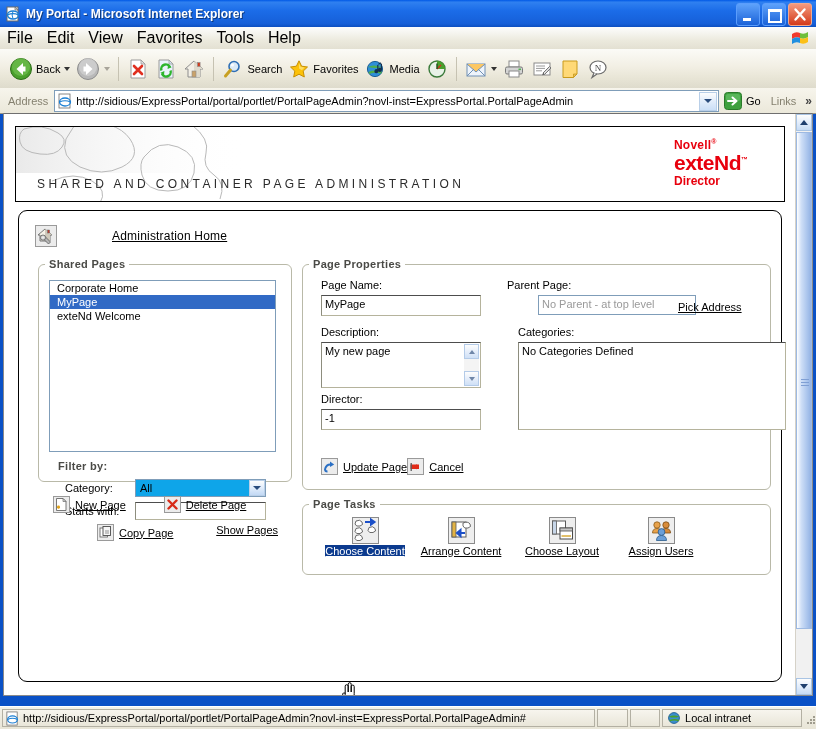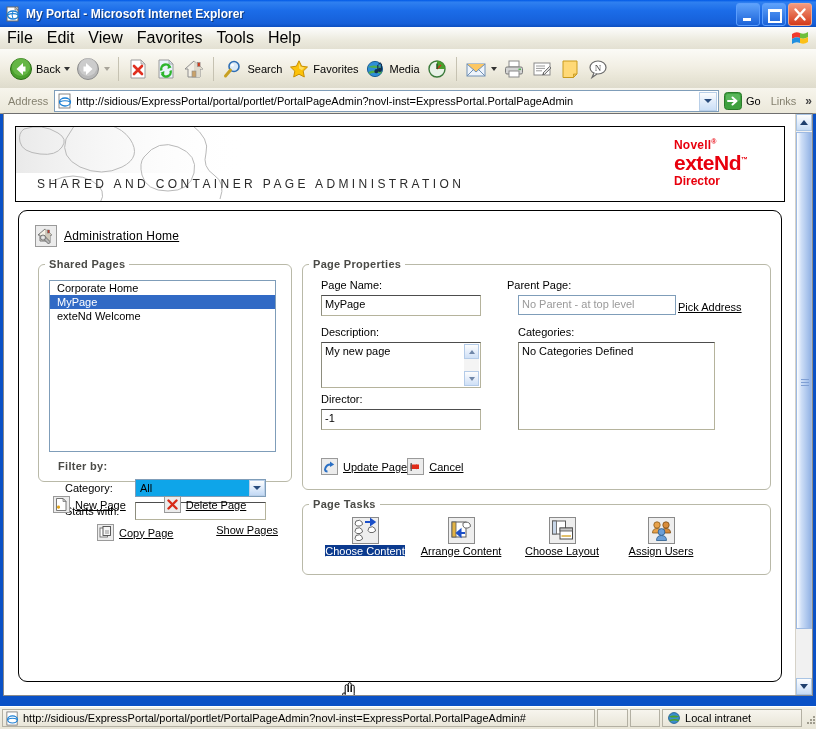--- a/index.html
+++ b/index.html
@@ -152,21 +152,21 @@
   .logo .l2 sup{font-size:7px;vertical-align:super;}
   .logo .l3{font-size:12px;font-weight:bold;margin-top:2px;}
 
   
   .mainpanel{
     position:absolute;left:14px;top:96px;width:764px;height:472px;
     border:1px solid #000;border-radius:9px;box-sizing:border-box;background:#fff;
   }
 
   .admin-home{
-    position:absolute;left:16px;top:14px;display:flex;align-items:center;
+    position:absolute;left:16px;top:14px;display:flex;align-items:center;gap:48px;
   }
   .admin-home .txt{
     font-size:12px;color:#000;text-decoration:underline;margin-left:7px;letter-spacing:.2px;
   }
 
   
   fieldset.fs{
     position:absolute;margin:0;padding:0;
     border:1px solid #b9b9a8;border-radius:6px;
   }
@@ -218,21 +218,21 @@
   .pb{display:flex;align-items:center;}
   .pb .txt{font-size:11px;text-decoration:underline;color:#000;margin-left:5px;}
 
   
   .lblp{position:absolute;font-size:11px;color:#000;}
   .tfield{
     position:absolute;background:#fff;box-sizing:border-box;
     border:1px solid #b5b39c;border-top:1px solid #4d4d4d;border-left:1px solid #8d8d7e;
     font-size:11px;color:#000;padding:2px 0 0 3px;overflow:hidden;
   }
-  .tfield.blue{border:1px solid #7f9db9;color:#9a9a9a;padding-top:2px;}
+  .tfield.blue{border:1px solid #7f9db9;color:#9a9a9a;padding-top:2px;margin-left:20px;}
   .ta-scroll{
     position:absolute;right:1px;top:1px;width:15px;bottom:1px;background:#f4f4f4;
   }
   .ta-sb{
     width:15px;height:15px;background:linear-gradient(to bottom,#fdfdfd,#e6eefa 50%,#cfe0f6);
     border:1px solid #b4cbe8;box-sizing:border-box;display:flex;align-items:center;justify-content:center;
   }
   .ta-sb.bot{position:absolute;bottom:0;left:0;}
   .ta-arr-up{width:0;height:0;border-left:3.5px solid transparent;border-right:3.5px solid transparent;border-bottom:4px solid #6f86a8;}
   .ta-arr-dn{width:0;height:0;border-left:3.5px solid transparent;border-right:3.5px solid transparent;border-top:4px solid #6f86a8;}
@@ -597,21 +597,21 @@
           </div>
 
           <div class="lblp" style="left:18px;top:123px;">Director:</div>
           <div class="tfield" style="left:18px;top:139px;width:160px;height:21px;">-1</div>
 
           <div class="lblp" style="left:204px;top:9px;">Parent Page:</div>
           <div class="tfield blue" style="left:215px;top:25px;width:158px;height:20px;">No Parent - at top level</div>
           <div class="pickparent" style="left:375px;top:31px;">Pick Address</div>
 
           <div class="lblp" style="left:215px;top:56px;">Categories:</div>
-          <div class="tfield" style="left:215px;top:72px;width:197px;height:88px;">No Categories Defined</div>
+          <div class="tfield" style="left:215px;top:72px;width:268px;height:88px;">No Categories Defined</div>
 
           <div class="formbtns">
             <span class="fb">
               <svg width="17" height="17" viewBox="0 0 17 17">
                 <rect x="0.5" y="0.5" width="16" height="16" fill="#ececec" stroke="#9a9a9a"></rect>
                 <path d="M4 11 q1.5 -5 6 -4.5" fill="none" stroke="#2a6fc4" stroke-width="2"></path>
                 <path d="M9 3.6 L13.2 6.4 L9 9 Z" fill="#2a6fc4"></path>
                 <path d="M4 11 q0 2.5 2.5 2.5" fill="none" stroke="#2a6fc4" stroke-width="2"></path>
               </svg>
               <span class="txt">Update Page</span>

